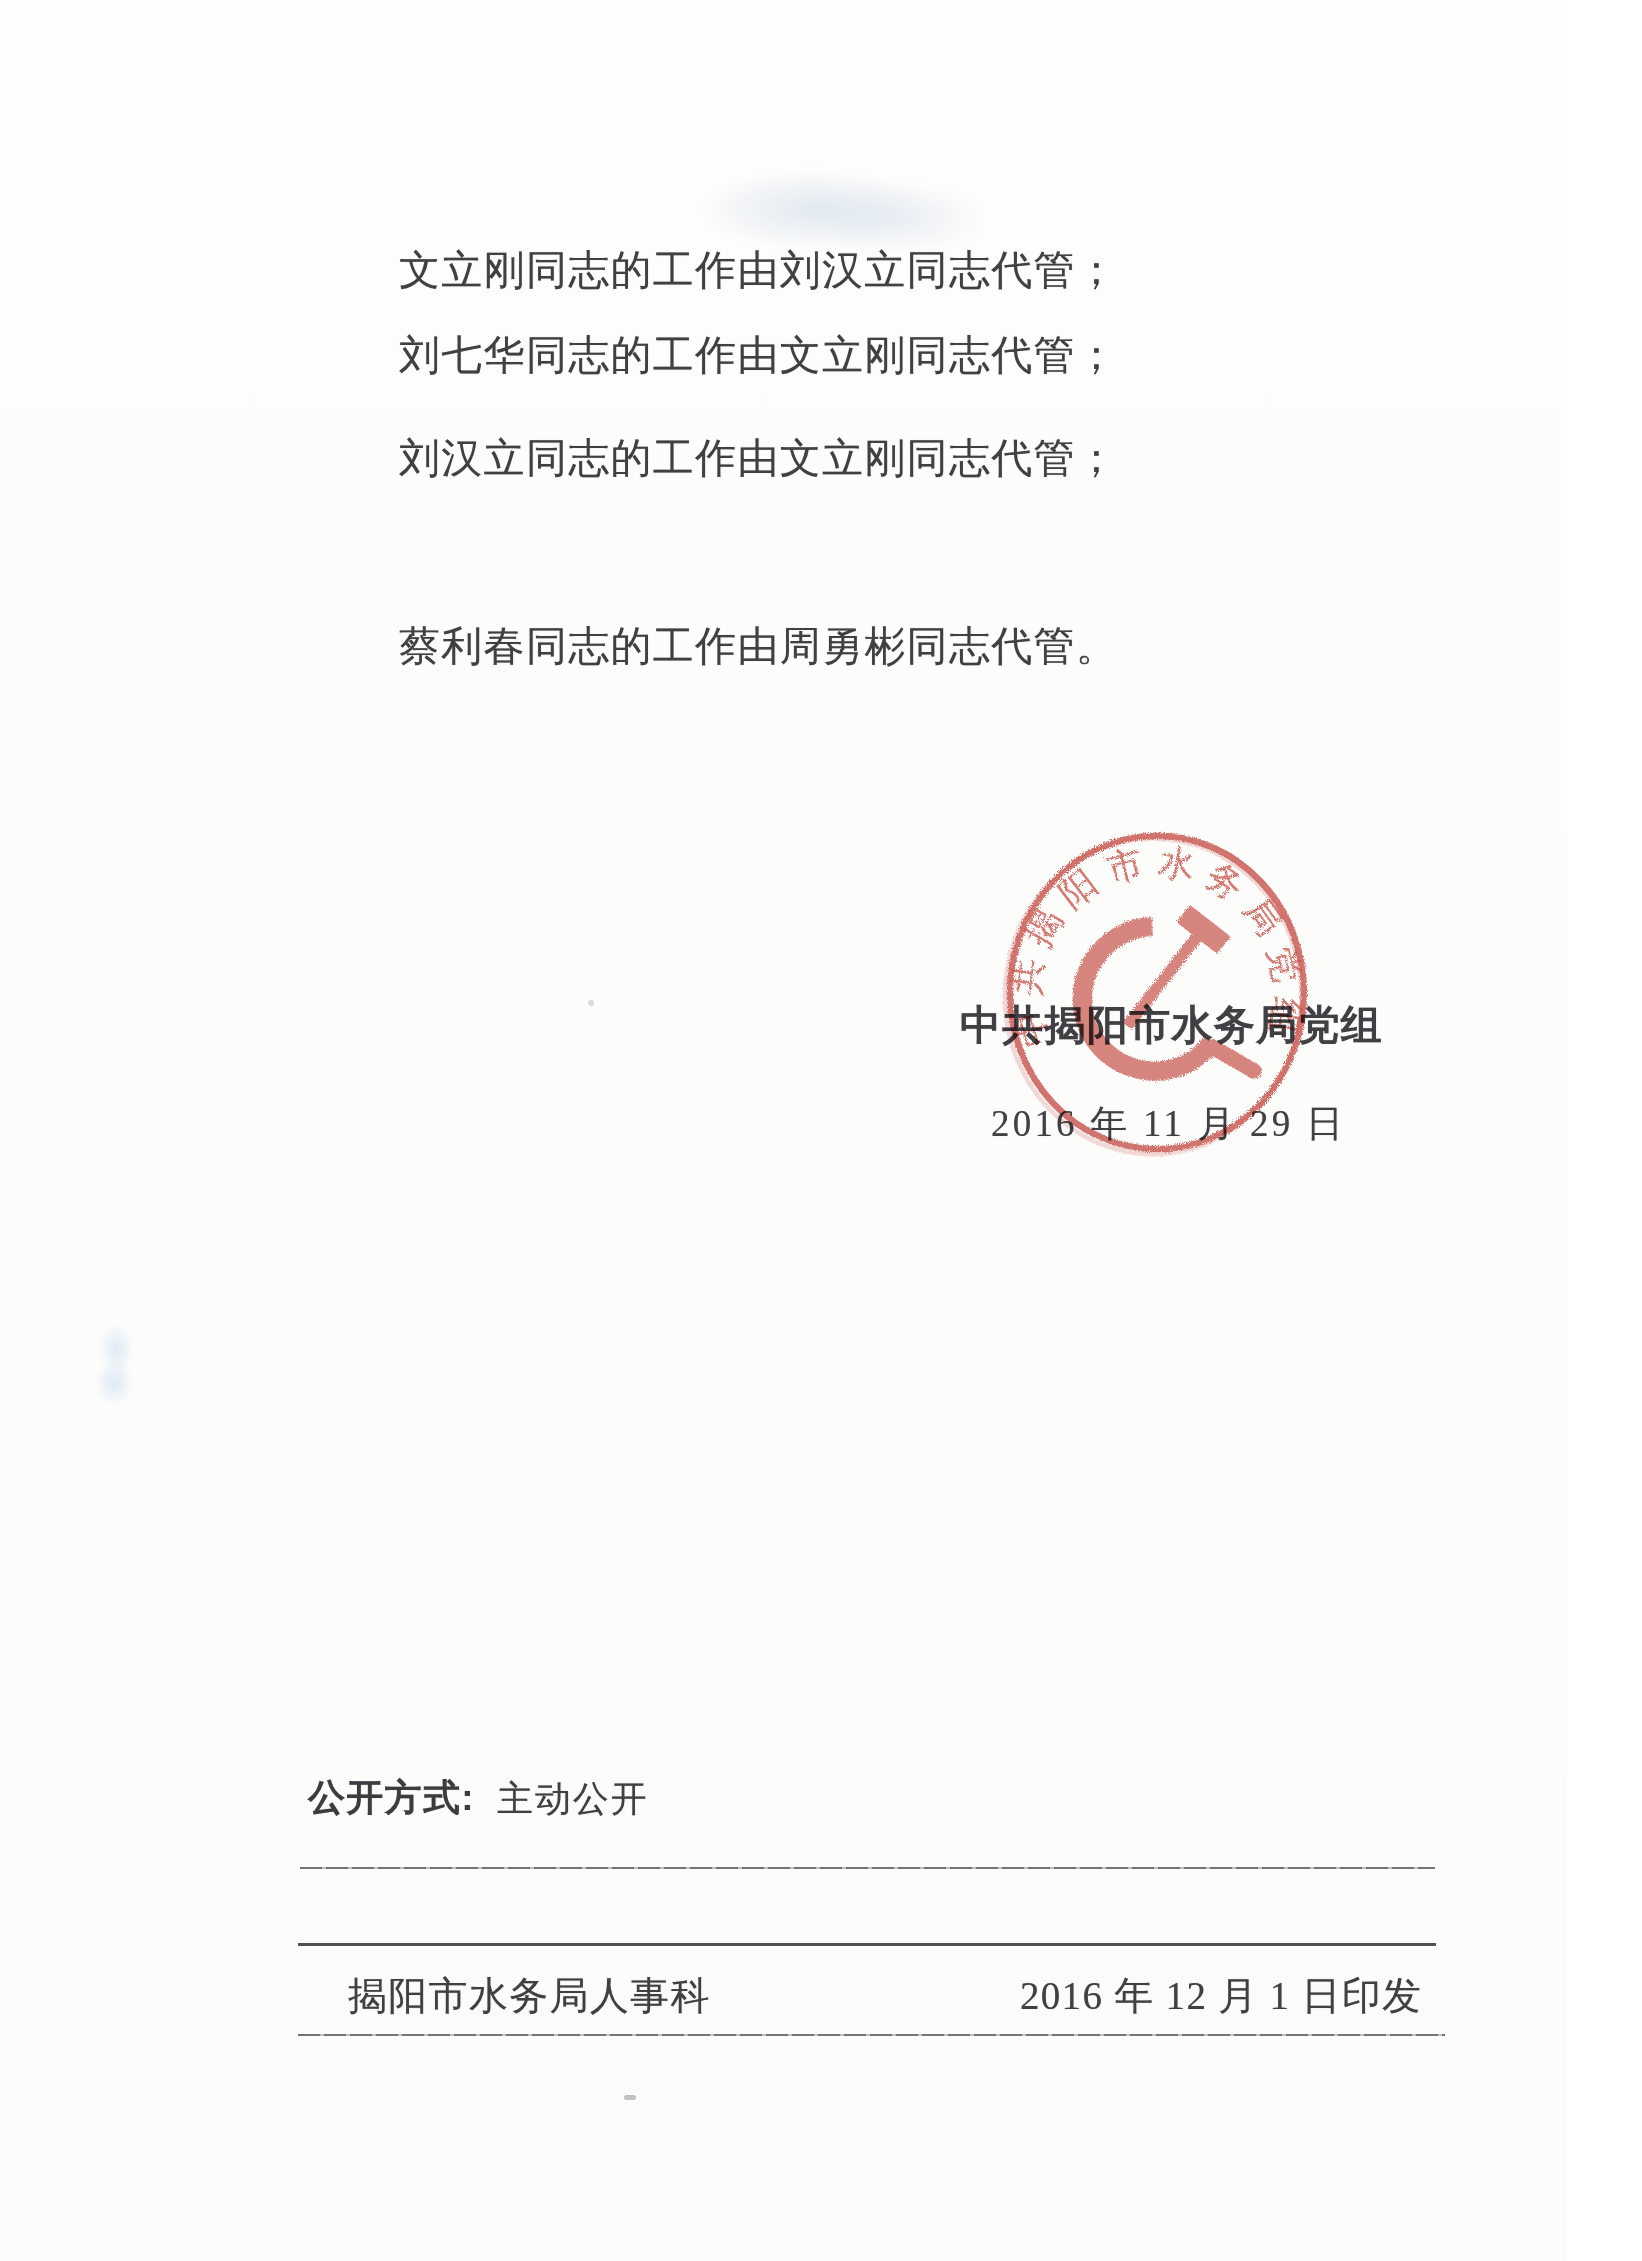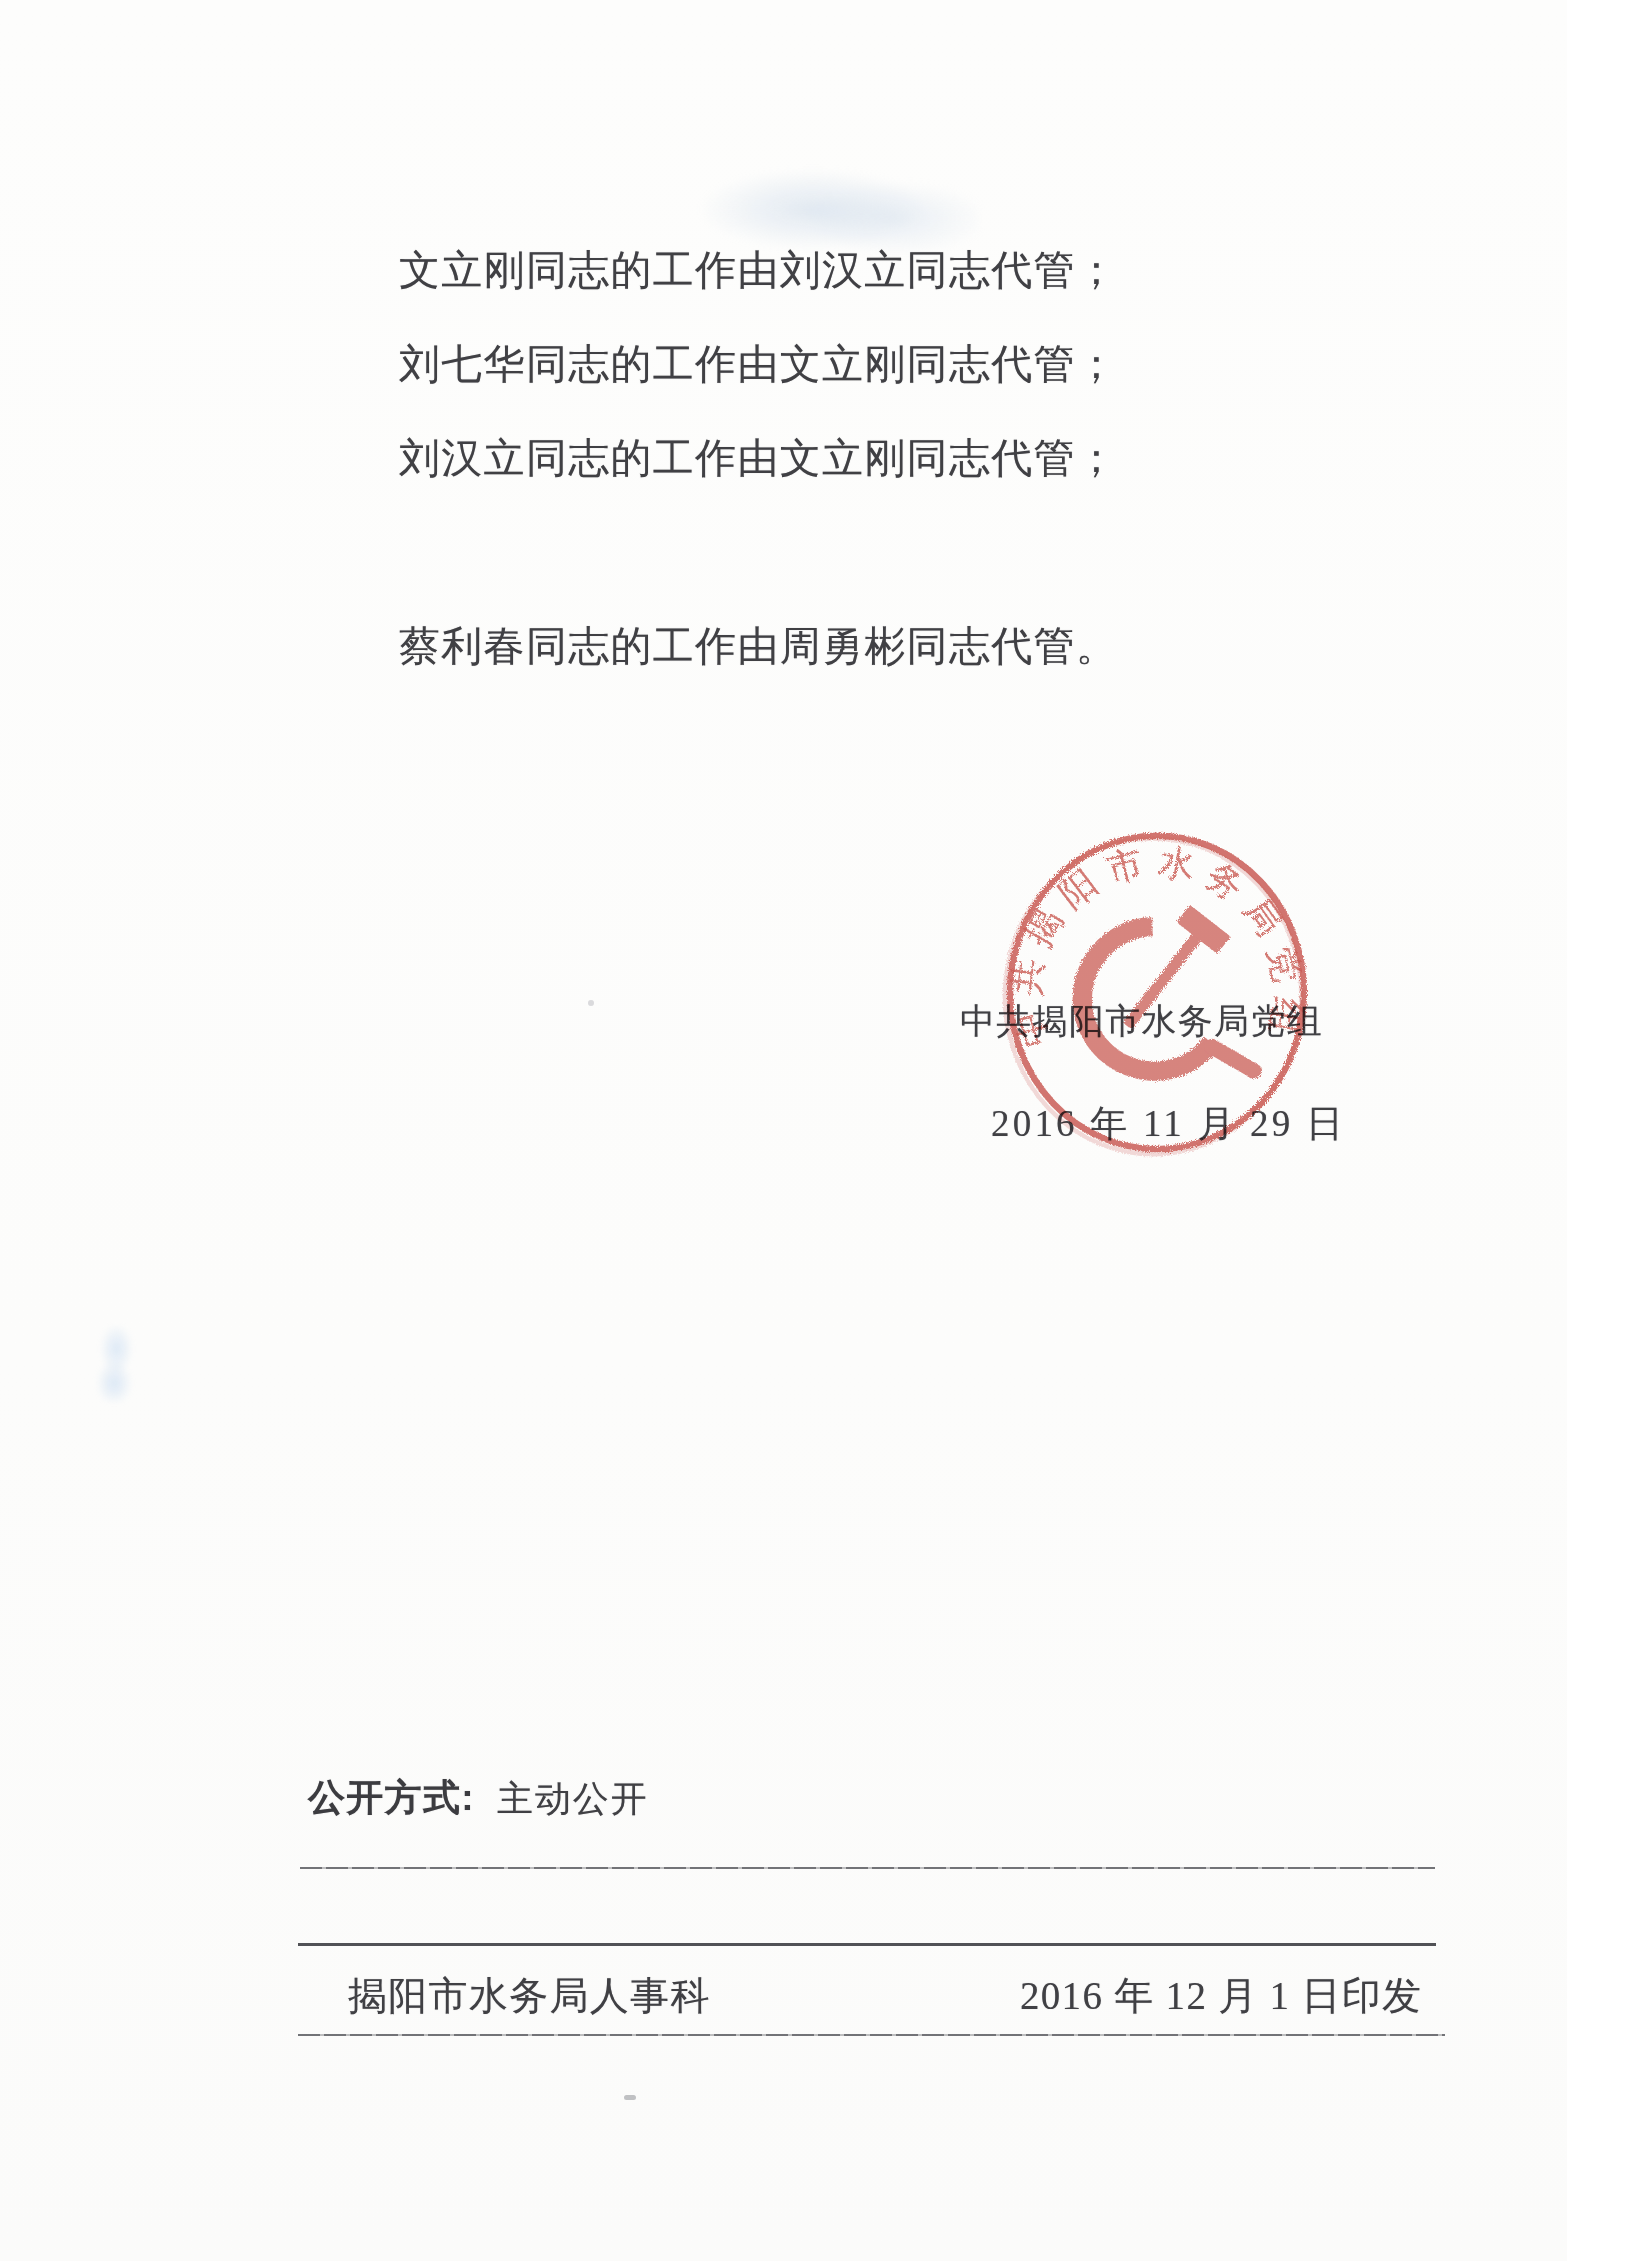--- a/index.html
+++ b/index.html
@@ -19,21 +19,21 @@
     color: #404044;
     text-shadow: 0 0 0.8px rgba(90,90,95,0.5);
     white-space: nowrap;
     line-height: 1.15;
   }
   .body-par {
     font-size: 41px;
     letter-spacing: 1.3px;
     left: 399px;
   }
-  .sig-org  { font-size: 35px; letter-spacing: 1.3px; }
+  .sig-org  { font-size: 41px; letter-spacing: 1.3px; font-weight: bold; }
   .sig-date { font-size: 37px; letter-spacing: 3.2px; }
   .foot-label {
     font-family: "Liberation Sans", "DejaVu Sans", sans-serif;
     font-weight: 700;
     font-size: 37px;
     letter-spacing: 1.3px;
     color: #3c3c40;
   }
   .foot-serif { font-size: 36px; letter-spacing: 1.9px; }
   .foot-row3  { font-size: 39px; letter-spacing: 1.3px; text-align: right; }
@@ -90,21 +90,21 @@
 <body>
 
 <div id="page">
 
   <div id="smudge-top" class="smudge"></div>
   <div id="smear-left" class="smudge"></div>
   <div id="speck-mid" class="smudge"></div>
   <div id="speck-bottom" class="smudge"></div>
 
   <div class="scan-text body-par" style="top:247px">文立刚同志的工作由刘汉立同志代管；</div>
-  <div class="scan-text body-par" style="top:341px">刘七华同志的工作由文立刚同志代管；</div>
+  <div class="scan-text body-par" style="top:332px">刘七华同志的工作由文立刚同志代管；</div>
   <div class="scan-text body-par" style="top:435px">刘汉立同志的工作由文立刚同志代管；</div>
   <div class="scan-text body-par" style="top:623px">蔡利春同志的工作由周勇彬同志代管。</div>
 
   <div class="scan-text sig-org" style="left:960px; top:1002px">中共揭阳市水务局党组</div>
   <div class="scan-text sig-date" style="left:991px; top:1103px">2016 年 11 月 29 日</div>
 
   <svg id="seal" viewBox="0 0 490 515" xmlns="http://www.w3.org/2000/svg">
     <defs>
       <filter id="rough" x="-10%" y="-10%" width="120%" height="120%">
         <feTurbulence type="fractalNoise" baseFrequency="0.55" numOctaves="2" result="n"></feTurbulence>

